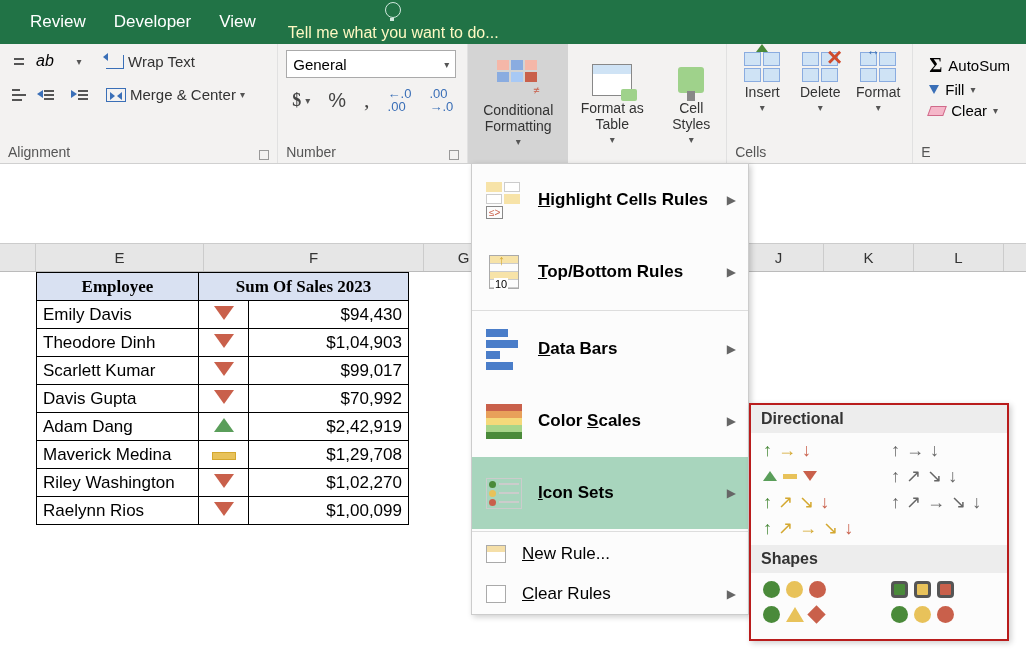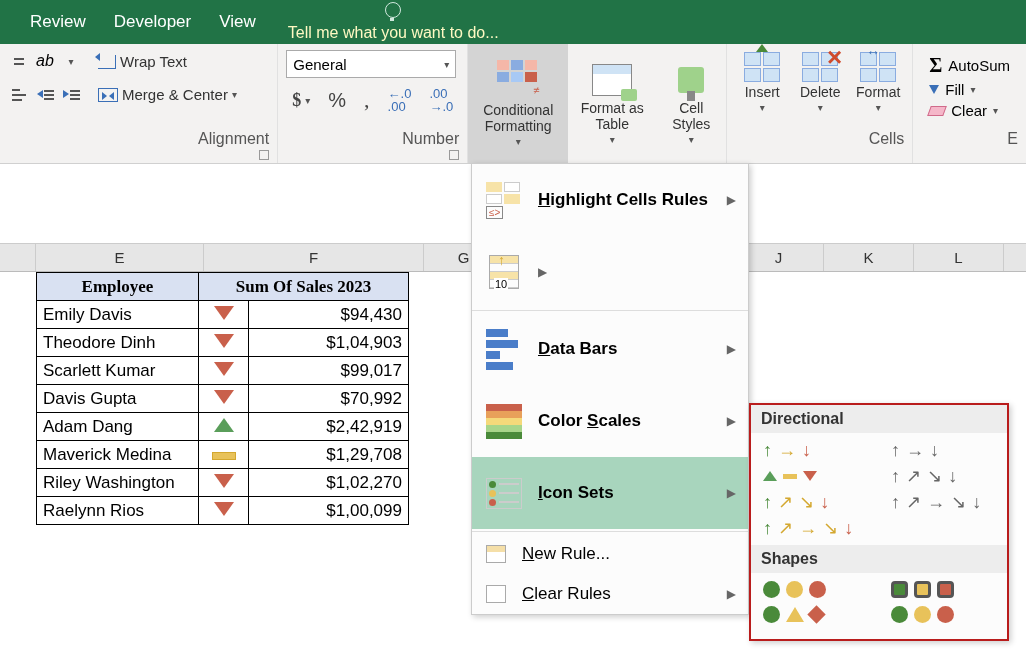--- a/index.html
+++ b/index.html
@@ -9,29 +9,29 @@
   .menubar { background: #217346; height: 44px; display: flex; align-items: center; padding-left: 16px; color: #fff; }
   .menubar .menuitem { padding: 0 14px; font-size: 17px; height: 44px; display:flex; align-items:center; }
   .menubar .tellme { display:flex; align-items:center; gap:6px; font-size:16px; color:#fef9c3; margin-left:18px;flex-direction:column; }
   .bulb { width:16px; height:16px; border:1.5px solid #cfe8dd; border-radius:50%; position:relative; }
   .bulb::after{content:"";position:absolute;bottom:-4px;left:4px;width:4px;height:3px;background:#cfe8dd;}
   
   
   .ribbon { background: #f3f2f1; height: 120px; border-bottom:1px solid #d0d0d0; display:flex; position:relative; }
   .group { border-right:1px solid #e1e1e1; padding:6px 8px 0 8px; display:flex; flex-direction:column; justify-content:space-between; height:100%; }
   .group-row { display:flex; gap:4px; align-items:flex-start; }
-  .group-label { text-align:right; font-size:16px; color:#555; padding-bottom:15px; position:relative; }
+  .group-label { text-align:left; font-size:14px; color:#555; padding-bottom:3px; position:relative; }
   .dlg-launcher { position:absolute; right:0; bottom:3px; width:10px; height:10px; border:1px solid #999; }
   .btn { display:flex; align-items:center; gap:4px; padding:3px 6px; font-size:15px; color:#333; }
   .vbtn { display:flex; flex-direction:column; align-items:center; justify-content:flex-start; padding:2px 6px; font-size:14px; color:#333; gap:2px; min-width:54px;}
   .vbtn .lbl { text-align:center; line-height:1.15; }
   .drop { font-size:10px; color:#555; }
   .icon-box { width:20px; height:20px; display:inline-flex; align-items:center; justify-content:center; }
   
-  .align-group .smallrow { display:flex; gap:4px; margin-bottom:12px; }
+  .align-group .smallrow { display:flex; gap:12px; margin-bottom:12px; }
   .sbtn { width:22px; height:22px; border:0; background:none; display:flex; align-items:center; justify-content:center; }
   .lns { display:flex; flex-direction:column; gap:3px; }
   .ln { width:14px; height:2px; background:#555; }
   
   .indent-ic { display:flex; gap:1px; }
   .arrowLeft { width:0;height:0;border-top:4px solid transparent;border-bottom:4px solid transparent;border-right:6px solid #3a6fb7; }
   .arrowRight { width:0;height:0;border-top:4px solid transparent;border-bottom:4px solid transparent;border-left:6px solid #3a6fb7; }
   .bars { display:flex; flex-direction:column; gap:2px; }
   .bars span{width:10px;height:2px;background:#555;}
   
@@ -441,20 +441,21 @@
     <div class="mic">
         <div class="tbr-ic">
       <div class="stripe" style="background:#f7e3a8"></div>
           <div class="stripe"></div>
           <div class="stripe" style="background:#f7e3a8"></div>
           <div class="stripe"></div>
       <span class="up">↑</span>
           <span class="num">10</span>
     </div>
       </div>
+    <div class="txt"><b><u class="acc">T</u>op/Bottom Rules</b></div>
     <div class="arrow">▶</div>
   </div>
   <div class="sep"></div>
   <div class="mi">
     <div class="mic">
         <div class="db-ic">
       <span style="width:60%;background:#4a7dc9"></span>
           <span style="width:90%;background:#4a7dc9"></span>
           <span style="width:40%;background:#4a7dc9"></span>
           <span style="width:75%;background:#4a7dc9"></span>

